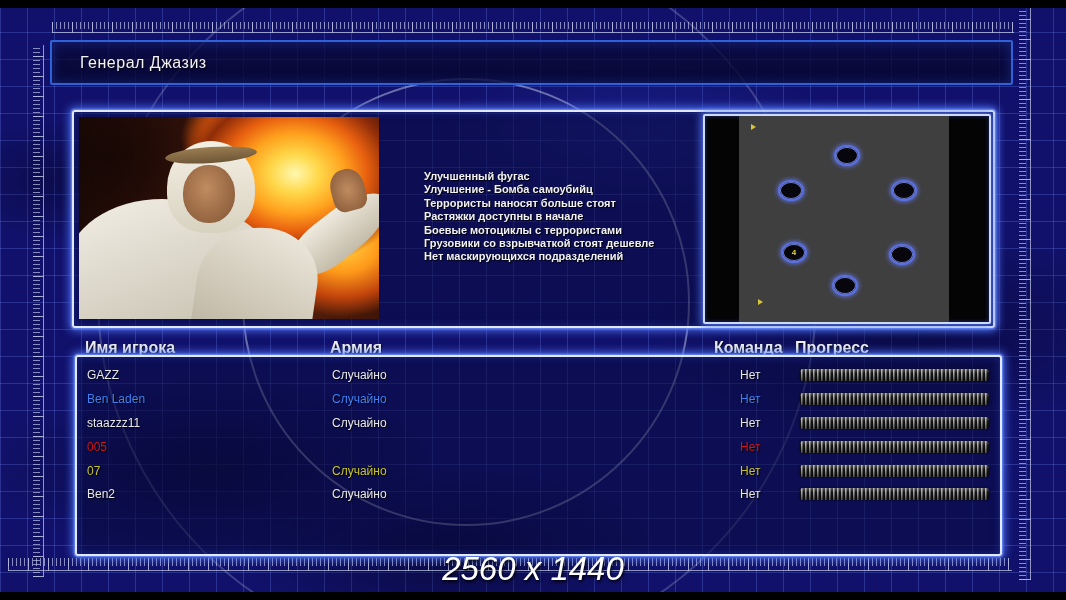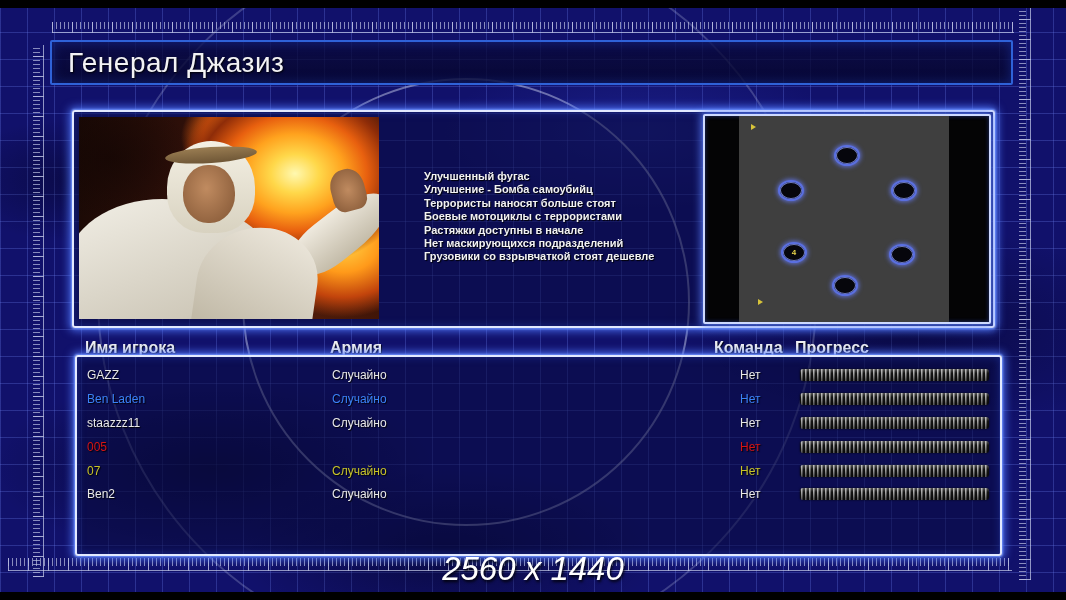--- a/index.html
+++ b/index.html
@@ -46,22 +46,22 @@
   .bar.top{top:0;height:8px;}
   .bar.bottom{top:592px;height:8px;}
   
   .title-panel{
     position:absolute;left:50px;top:40px;width:959px;height:41px;
     border:2px solid #2f62d8;border-radius:2px;
     background:linear-gradient(180deg, rgba(10,10,60,0.75), rgba(5,5,40,0.8));
     box-shadow:inset 0 0 12px rgba(30,60,180,0.5);
   }
   .title-panel .t{
-    position:absolute;left:16px;top:0;line-height:41px;
-    color:#f2f2f4;font-size:28px;letter-spacing:0.5px;
+    position:absolute;left:28px;top:0;line-height:41px;
+    color:#f2f2f4;font-size:16px;letter-spacing:0.5px;
     text-shadow:1px 1px 2px rgba(0,0,0,0.9);
   }
   
   .glow-panel{
     position:absolute;border:2px solid #e2e9ff;border-radius:3px;
     box-shadow:0 0 9px 3px rgba(80,120,255,0.85), 0 0 2px 1px rgba(170,195,255,0.9),
                inset 0 0 8px rgba(40,70,200,0.45);
     background:rgba(9,11,62,0.55);
   }
   .main-panel{left:72px;top:110px;width:919px;height:214px;}
@@ -197,24 +197,24 @@
       <div class="shoulder"></div>
       <div class="head"></div>
       <div class="band"></div>
       <div class="face"></div>
     </div>
 
     <div class="abilities">
       <div>Улучшенный фугас</div>
       <div>Улучшение - Бомба самоубийц</div>
       <div>Террористы наносят больше стоят</div>
+      <div>Растяжки доступны в начале</div>
       <div>Боевые мотоциклы с террористами</div>
-      <div>Растяжки доступны в начале</div>
+      <div>Грузовики со взрывчаткой стоят дешевле</div>
       <div>Нет маскирующихся подразделений</div>
-      <div>Грузовики со взрывчаткой стоят дешевле</div>
     </div>
 
     <div class="map-panel">
       <div class="terrain"></div>
       <div class="map-flag" style="left:46px;top:8px;"></div>
       <div class="map-flag" style="left:53px;top:183px;"></div>
       <div class="start-pos" style="left:129px;top:29px;"></div>
       <div class="start-pos" style="left:73px;top:64px;"></div>
       <div class="start-pos" style="left:186px;top:64px;"></div>
       <div class="start-pos" style="left:76px;top:126px;"><span>4</span></div>

